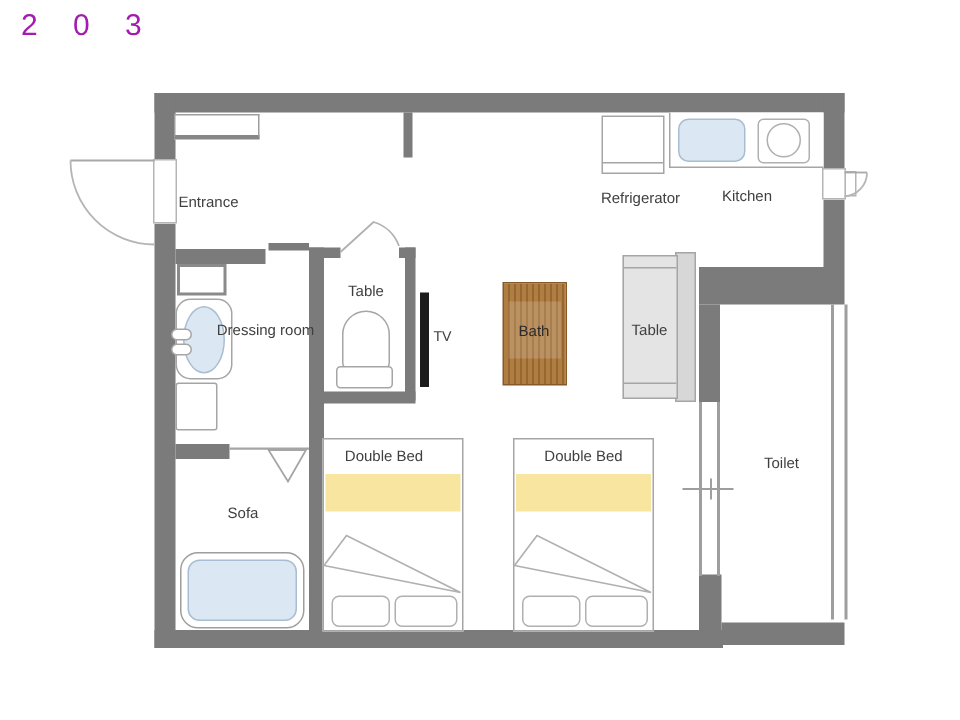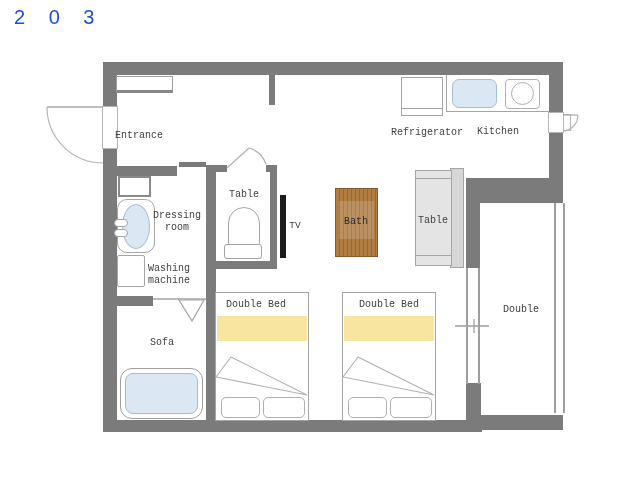--- a/index.html
+++ b/index.html
@@ -3,24 +3,24 @@
 <meta charset="utf-8">
 <style>
   html,body{margin:0;padding:0;background:#ffffff;}
   #stage{position:relative;width:640px;height:480px;background:#fff;overflow:hidden;
          font-family:"Liberation Sans", sans-serif;}
   .wall{position:absolute;background:var(--wall);}
   .thinline{position:absolute;background:var(--line);}
   .gap{position:absolute;background:#fff;border:1px solid #b5b5b5;box-sizing:border-box;}
   .fixture{position:absolute;background:#fff;border:1.5px solid #a5a5a5;box-sizing:border-box;}
   .lbl{position:absolute;transform:translate(-50%,-50%);font-size:10px;color:var(--text);
-       white-space:nowrap;line-height:1.15;font-family:Liberation Mono, monospace;}
+       white-space:nowrap;line-height:1.15;}
   .lbl.wrap{white-space:normal;text-align:center;}
   #title{position:absolute;left:14px;top:6px;font-size:20px;letter-spacing:9px;
-         color:#1d4ed8;font-weight:400;}
+         color:#a21caf;font-weight:400;}
   #closet{position:absolute;background:#fff;border:1px solid #9e9e9e;
           border-bottom:3px solid #878787;box-sizing:border-box;}
   #dressing-cabinet{position:absolute;background:#fff;border:2px solid #8a8a8a;box-sizing:border-box;}
   #sink-unit{position:absolute;background:#fff;border:1.5px solid #a5a5a5;border-radius:10px;box-sizing:border-box;}
   #sink-bowl{position:absolute;background:var(--water);border:1px solid var(--waterline);
              border-radius:50%;box-sizing:border-box;}
   .faucet-tab{position:absolute;background:#fff;border:1px solid #a5a5a5;border-radius:4px;box-sizing:border-box;}
   #toilet-bowl{position:absolute;background:#fff;border:1.5px solid #a5a5a5;
                border-radius:16px 16px 5px 5px;box-sizing:border-box;}
   #toilet-tank{position:absolute;background:#fff;border:1.5px solid #a5a5a5;border-radius:3px;box-sizing:border-box;}
@@ -138,21 +138,20 @@
     <line x1="455" y1="326" x2="489" y2="326" stroke="#9e9e9e" stroke-width="1.3"></line>
     <line x1="474" y1="319" x2="474" y2="333" stroke="#9e9e9e" stroke-width="1.3"></line>
   </svg>
 
   <div class="lbl" style="left:139px;top:136px">Entrance</div>
   <div class="lbl" style="left:427px;top:133px">Refrigerator</div>
   <div class="lbl" style="left:498px;top:132px">Kitchen</div>
   <div class="lbl" style="left:244px;top:195px">Table</div>
   <div class="lbl" style="left:295px;top:226px;font-size:9.5px">TV</div>
   <div class="lbl wrap" style="left:177px;top:221px;width:73px">Dressing room</div>
-  <div class="lbl wrap" style="left:169px;top:274px;width:56px">Washing machine</div>
   <div class="lbl" style="left:356px;top:222px;color:#2b2b2b">Bath</div>
   <div class="lbl" style="left:433px;top:221px">Table</div>
   <div class="lbl" style="left:162px;top:343px">Sofa</div>
   <div class="lbl" style="left:256px;top:305px">Double Bed</div>
   <div class="lbl" style="left:389px;top:305px">Double Bed</div>
-  <div class="lbl" style="left:521px;top:310px">Double</div>
+  <div class="lbl" style="left:521px;top:310px">Toilet</div>
 
 </div>
 
 </body></html>

